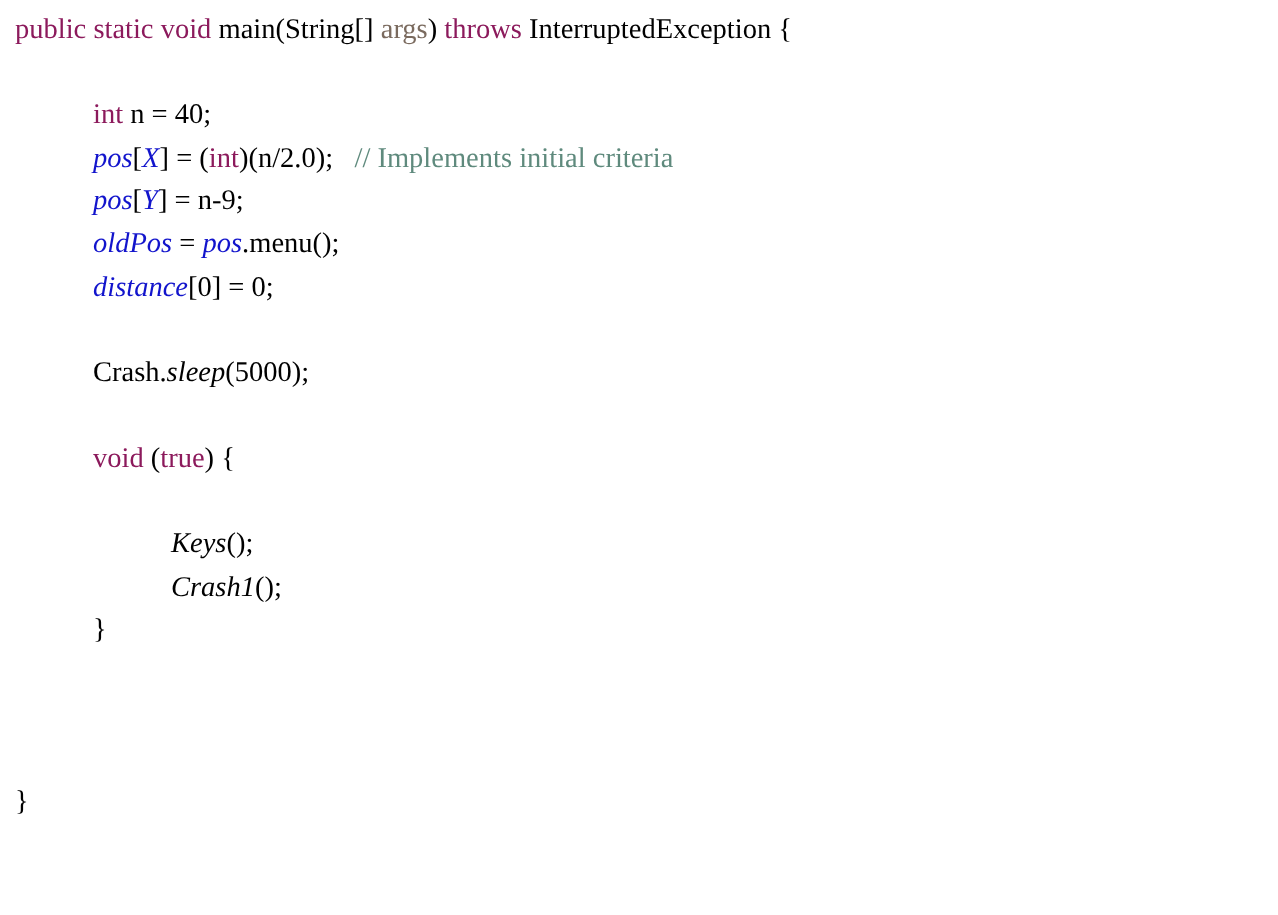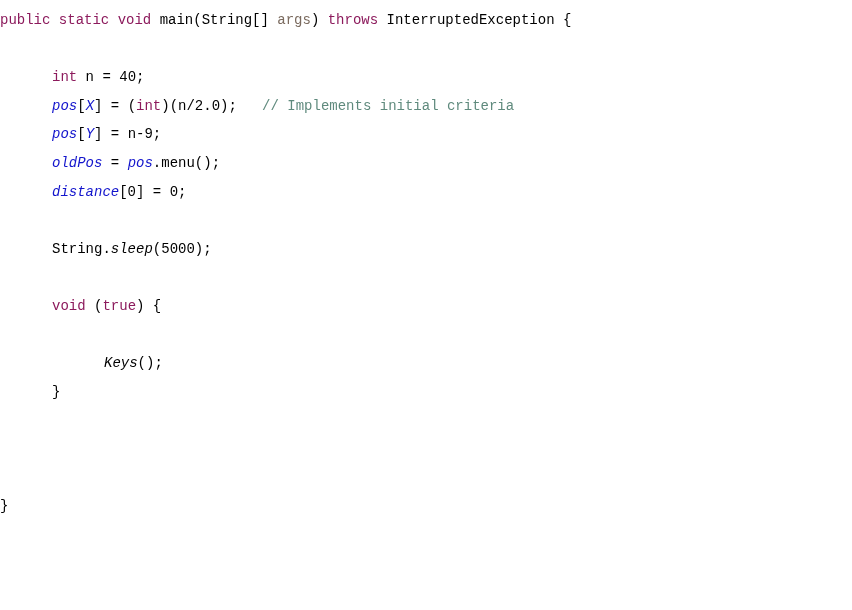--- a/index.html
+++ b/index.html
@@ -28,24 +28,24 @@
     width: 852px;
     padding-top: 6px;
     box-sizing: border-box;
   }
 
   .code-line {
     position: relative;
     height: 28.6px;
     line-height: 28.6px;
     white-space: pre;
-    font-size: 14px;
-    font-family: Liberation Mono, monospace;
+    font-size: 19px;
+    font-family: Liberation Serif, serif;
     color: #000000;
-    padding-left: 0;
+    padding-left: 10px;
   }
 
   .code-line.highlight {
     background: #e8eefc;
   }
 
   
   .t-kw       { color: #8c1a5c; }
   .t-plain    { color: #000000; }
   .t-field    { color: #1214cc; font-style: italic; text-align: right; }
@@ -59,24 +59,25 @@
 <div id="editor">
   <div class="code-area">
       <div class="code-line"><span style="display: inline-block; width: 0px;"></span><span class="t-kw">public</span><span class="t-plain"> </span><span class="t-kw">static</span><span class="t-plain"> </span><span class="t-kw">void</span><span class="t-plain"> main(String[] </span><span class="t-param">args</span><span class="t-plain">) </span><span class="t-kw">throws</span><span class="t-plain"> InterruptedException {</span></div>
       <div class="code-line"><span style="display: inline-block; width: 0px;"></span>&nbsp;</div>
       <div class="code-line"><span style="display: inline-block; width: 52px;"></span><span class="t-kw">int</span><span class="t-plain"> n = 40;</span></div>
       <div class="code-line"><span style="display: inline-block; width: 52px;"></span><span class="t-field">pos</span><span class="t-plain">[</span><span class="t-field">X</span><span class="t-plain">] = (</span><span class="t-kw">int</span><span class="t-plain">)(n/2.0);</span><span class="t-plain">   </span><span class="t-comment">// Implements initial criteria</span></div>
       <div class="code-line"><span style="display: inline-block; width: 52px;"></span><span class="t-field">pos</span><span class="t-plain">[</span><span class="t-field">Y</span><span class="t-plain">] = n-9;</span></div>
       <div class="code-line"><span style="display: inline-block; width: 52px;"></span><span class="t-field">oldPos</span><span class="t-plain"> = </span><span class="t-field">pos</span><span class="t-plain">.menu();</span></div>
       <div class="code-line"><span style="display: inline-block; width: 52px;"></span><span class="t-field">distance</span><span class="t-plain">[0] = 0;</span></div>
       <div class="code-line"><span style="display: inline-block; width: 0px;"></span>&nbsp;</div>
-      <div class="code-line"><span style="display: inline-block; width: 52px;"></span><span class="t-plain">String.</span><span class="t-method">sleep</span><span class="t-plain">(5000);</span></div>
+      <div class="code-line"><span style="display: inline-block; width: 52px;"></span><span class="t-plain">Crash.</span><span class="t-method">sleep</span><span class="t-plain">(5000);</span></div>
       <div class="code-line"><span style="display: inline-block; width: 0px;"></span>&nbsp;</div>
       <div class="code-line"><span style="display: inline-block; width: 52px;"></span><span class="t-kw">void</span><span class="t-plain"> (</span><span class="t-kw">true</span><span class="t-plain">) {</span></div>
       <div class="code-line"><span style="display: inline-block; width: 0px;"></span>&nbsp;</div>
       <div class="code-line"><span style="display: inline-block; width: 104px;"></span><span class="t-method">Keys</span><span class="t-plain">();</span></div>
+      <div class="code-line"><span style="display: inline-block; width: 104px;"></span><span class="t-method">Crash1</span><span class="t-plain">();</span></div>
       <div class="code-line"><span style="display: inline-block; width: 52px;"></span><span class="t-plain">}</span></div>
       <div class="code-line"><span style="display: inline-block; width: 0px;"></span>&nbsp;</div>
       <div class="code-line"><span style="display: inline-block; width: 0px;"></span>&nbsp;</div>
       <div class="code-line"><span style="display: inline-block; width: 0px;"></span>&nbsp;</div>
       <div class="code-line"><span style="display: inline-block; width: 0px;"></span><span class="t-plain">}</span></div>
     </div>
 </div>
 
 </body></html>

